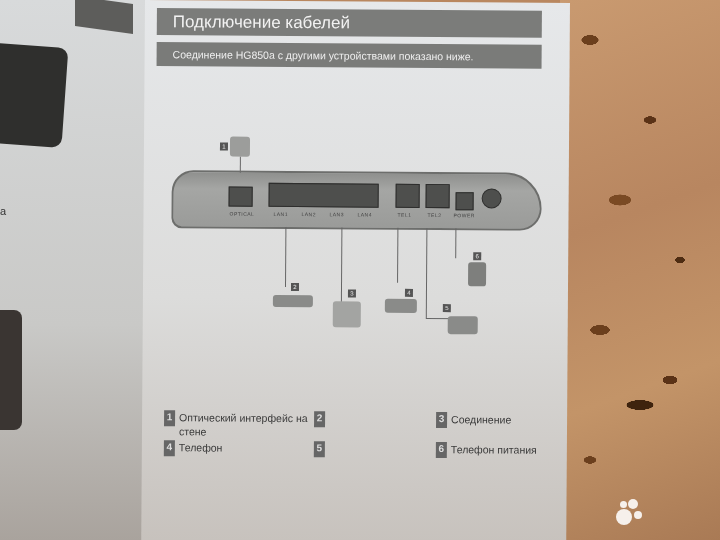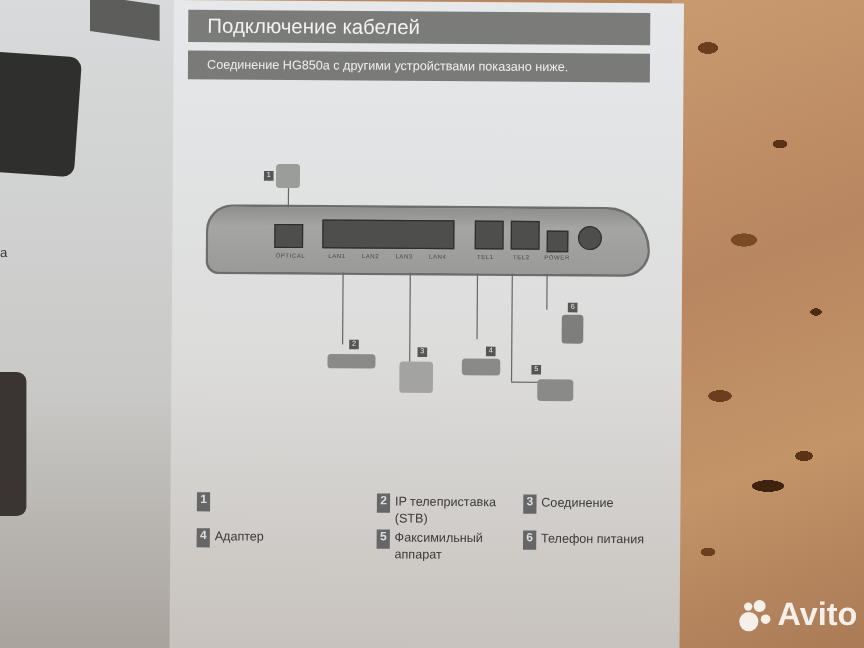--- a/index.html
+++ b/index.html
@@ -93,45 +93,43 @@
     <div class="dev" style="left:222px;top:165px;width:32px;height:14px;"></div>
     <div class="callout" style="left:280px;top:170px;">5</div>
     <div class="dev" style="left:285px;top:182px;width:30px;height:18px;"></div>
     <div class="callout" style="left:310px;top:118px;">6</div>
     <div class="dev" style="left:305px;top:128px;width:18px;height:24px;background:#7e7f7d;"></div>
   </div>
 
   <div class="legend">
     <div class="leg-item" style="left:0;top:0;width:150px;">
       <span class="leg-num">1</span>
+      <span class="leg-text">Оптический интерфейс на стене</span>
     </div>
     <div class="leg-item" style="left:150px;top:0;width:120px;">
       <span class="leg-num">2</span>
-      <span class="leg-text">IP телеприставка (STB)</span>
     </div>
     <div class="leg-item" style="left:272px;top:0;width:120px;">
       <span class="leg-num">3</span>
       <span class="leg-text">Соединение</span>
     </div>
     <div class="leg-item" style="left:0;top:30px;width:150px;">
       <span class="leg-num">4</span>
-      <span class="leg-text">Адаптер</span>
+      <span class="leg-text">Телефон</span>
     </div>
     <div class="leg-item" style="left:150px;top:30px;width:120px;">
       <span class="leg-num">5</span>
-      <span class="leg-text">Факсимильный аппарат</span>
     </div>
     <div class="leg-item" style="left:272px;top:30px;width:120px;">
       <span class="leg-num">6</span>
       <span class="leg-text">Телефон питания</span>
     </div>
   </div>
 </div>
 
 <div class="watermark">
   <div class="wm-dots">
     <span style="left:2px;top:12px;width:16px;height:16px;"></span>
     <span style="left:14px;top:2px;width:10px;height:10px;"></span>
     <span style="left:20px;top:14px;width:8px;height:8px;"></span>
     <span style="left:6px;top:4px;width:7px;height:7px;"></span>
   </div>
-  <span>Avito</span>
 </div>
 
 </body></html>

